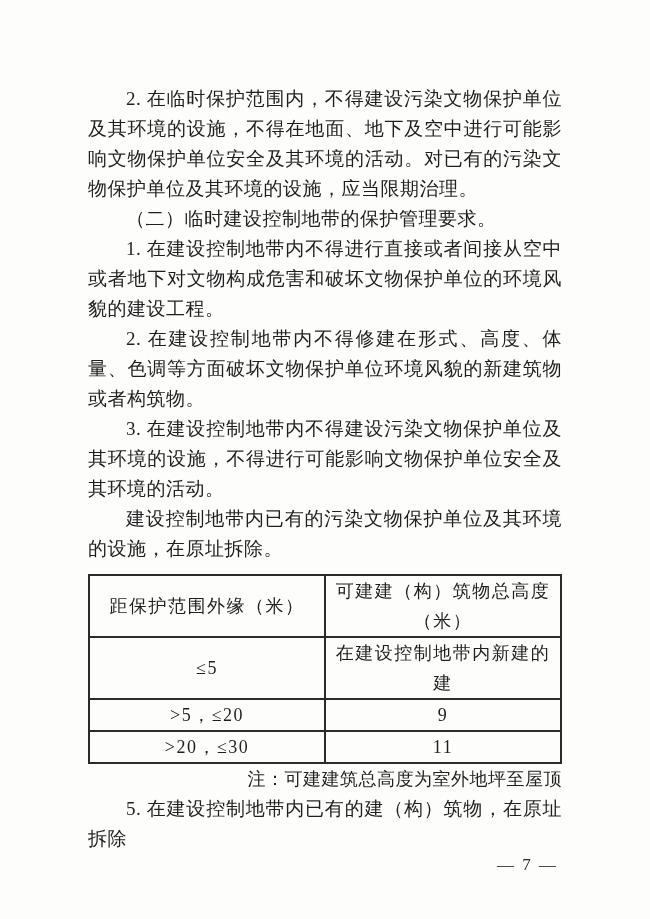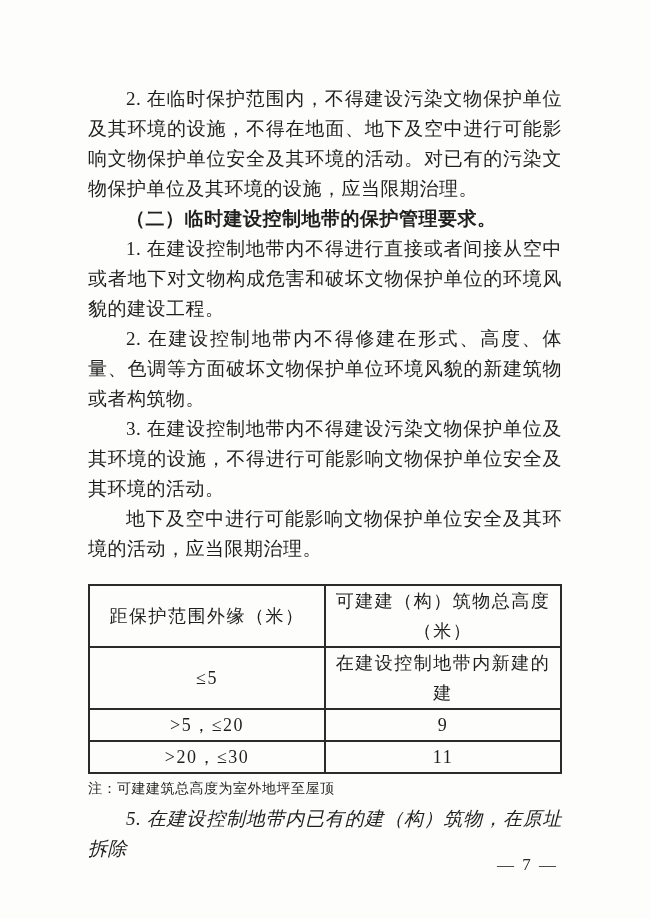--- a/index.html
+++ b/index.html
@@ -25,48 +25,47 @@
     font-size: 19px;
     line-height: 30px;
     text-align: justify;
   }
   .content p {
     margin: 0;
     text-indent: 2em;
     letter-spacing: 0.5px;
   }
   .content p.heading {
-    font-weight: bold;
+    font-weight: normal;
   }
   table.height-table {
     width: 100%;
-    margin-top: 20px;
+    margin-top: 10px;
     border-collapse: collapse;
     table-layout: fixed;
   }
   table.height-table td {
     border: 2px solid #2b2b2b;
     height: 29px;
     text-align: center;
     vertical-align: middle;
     font-size: 18px;
     letter-spacing: 1.5px;
     padding: 0 2px;
     text-indent: 0;
   }
   .table-note {
     margin-top: 9px;
-    text-align: left;
+    text-align: right;
     text-indent: 0 !important;
-    font-size: 14px;
+    font-size: 18px;
     letter-spacing: 1px;
   }
   .closing {
     margin-top: 9px;
-    font-style: italic;
   }
   .page-number {
     position: absolute;
     top: 855px;
     right: 92px;
     font-size: 17px;
     letter-spacing: 2px;
     color: #2a2a2a;
   }
 </style>
@@ -79,21 +78,21 @@
     <p>2. 在临时保护范围内，不得建设污染文物保护单位及其环境的设施，不得在地面、地下及空中进行可能影响文物保护单位安全及其环境的活动。对已有的污染文物保护单位及其环境的设施，应当限期治理。</p>
 
     <p class="heading">（二）临时建设控制地带的保护管理要求。</p>
 
     <p>1. 在建设控制地带内不得进行直接或者间接从空中或者地下对文物构成危害和破坏文物保护单位的环境风貌的建设工程。</p>
 
     <p>2. 在建设控制地带内不得修建在形式、高度、体量、色调等方面破坏文物保护单位环境风貌的新建筑物或者构筑物。</p>
 
     <p>3. 在建设控制地带内不得建设污染文物保护单位及其环境的设施，不得进行可能影响文物保护单位安全及其环境的活动。</p>
 
-    <p>地下及空中进行可能影响文物保护单位安全及其环境的活动，应当限期治理。</p>
+    <p>建设控制地带内已有的污染文物保护单位及其环境的设施，在原址拆除。</p>
 
 
     <table class="height-table">
       <tbody>
         <tr>
           <td>距保护范围外缘（米）</td>
           <td>可建建（构）筑物总高度（米）</td>
         </tr>
         <tr>
           <td>≤5</td>

